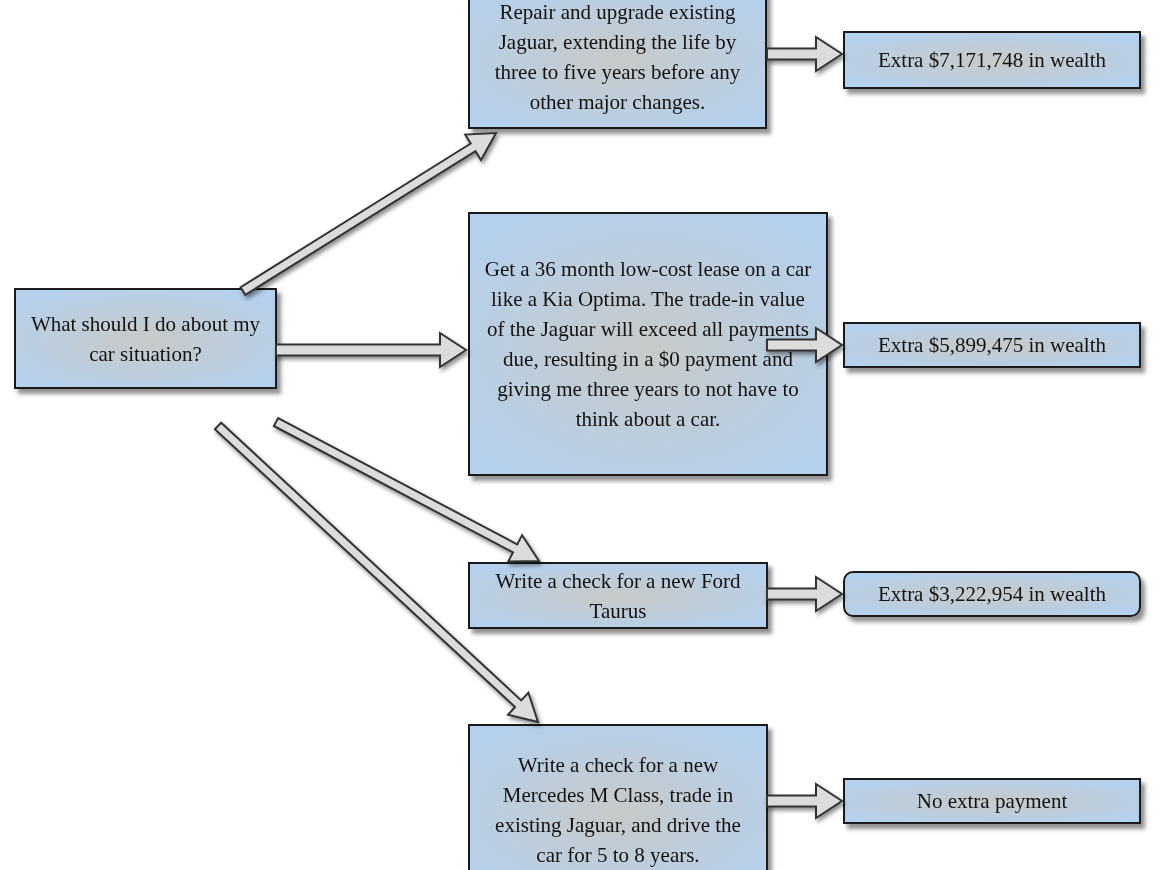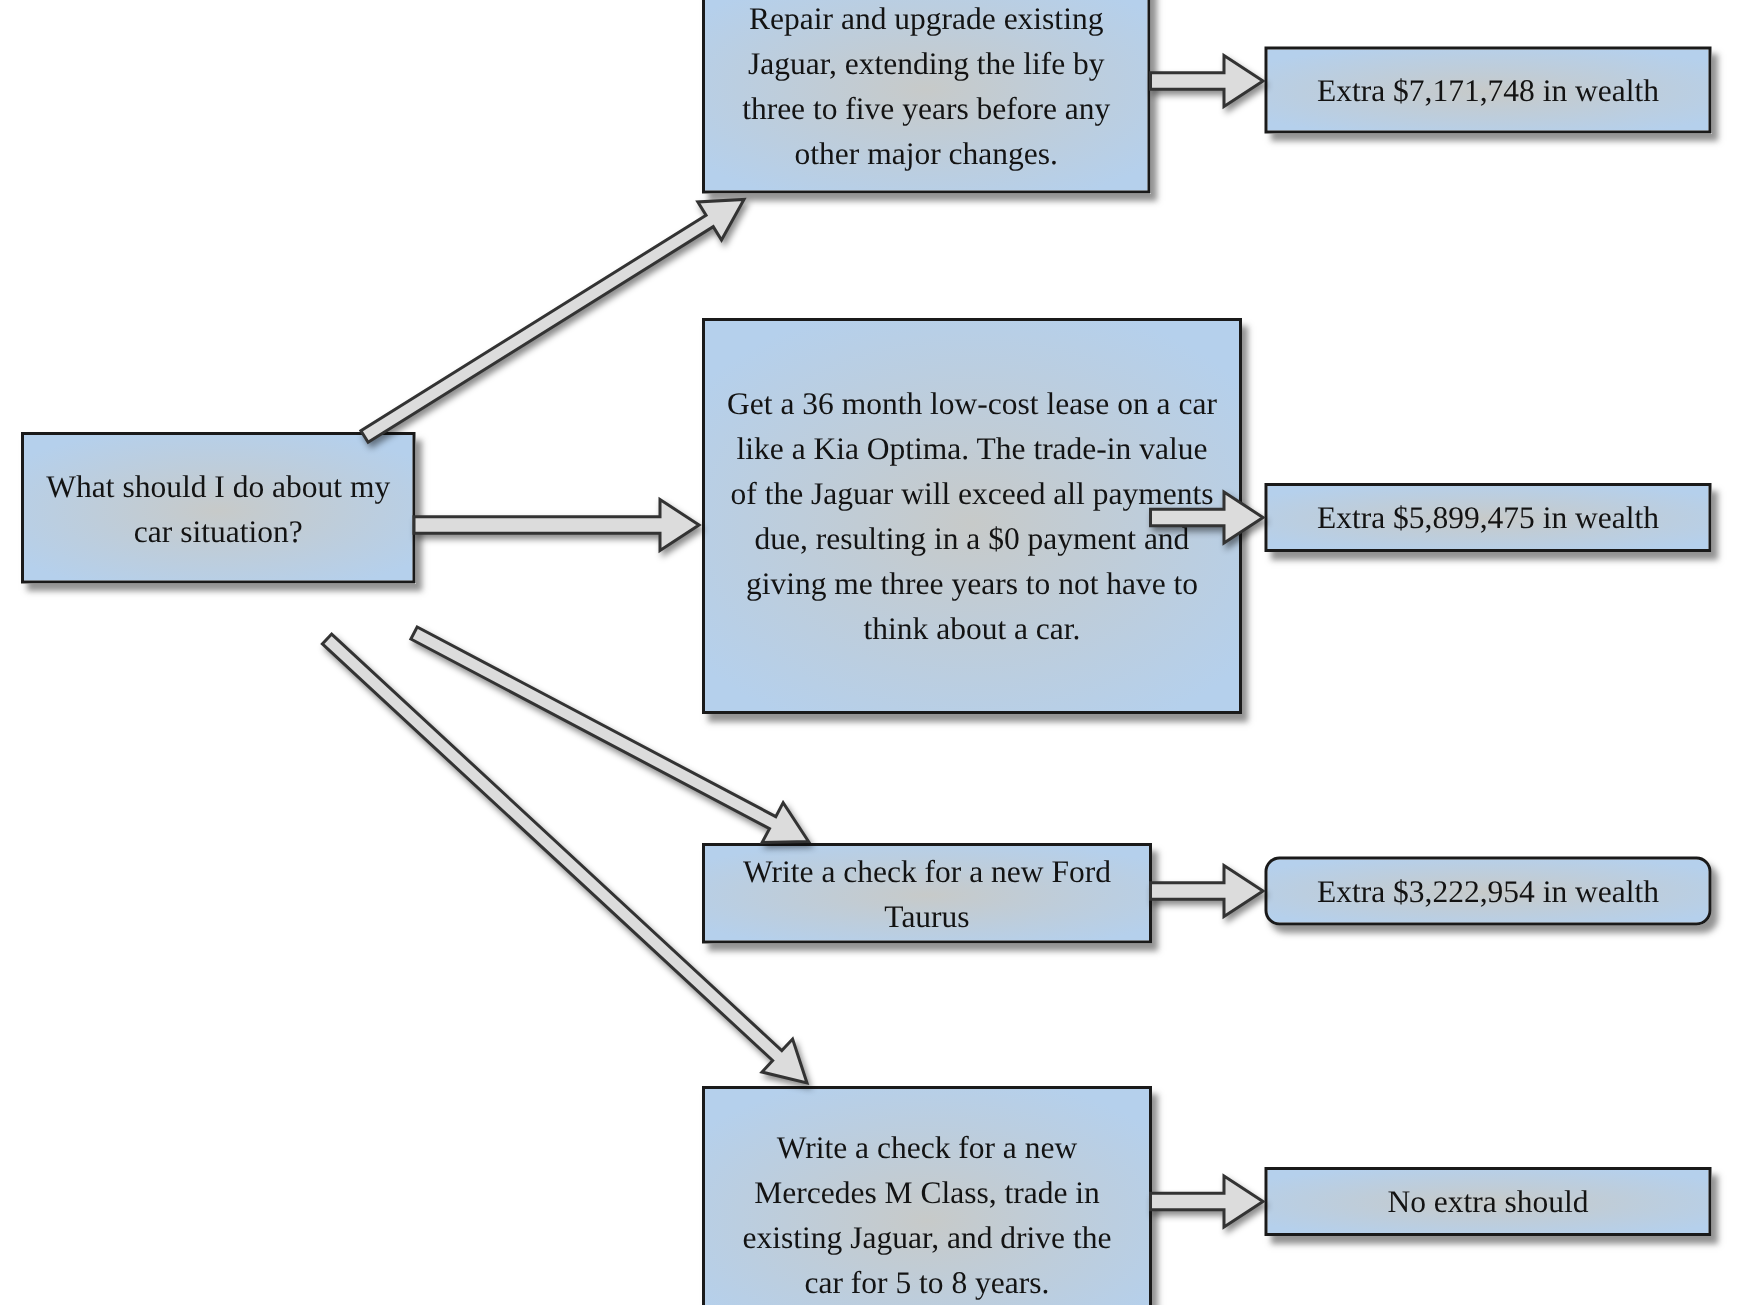--- a/index.html
+++ b/index.html
@@ -61,21 +61,21 @@
 
   <div class="node" style="left:843px;top:322px;width:298px;height:46px;">
     <span class="node-text">Extra $5,899,475 in wealth</span>
   </div>
 
   <div class="node" style="left:843px;top:571px;width:298px;height:46px;border-radius:10px;">
     <span class="node-text">Extra $3,222,954 in wealth</span>
   </div>
 
   <div class="node" style="left:843px;top:778px;width:298px;height:46px;">
-    <span class="node-text">No extra should</span>
+    <span class="node-text">No extra payment</span>
   </div>
 
   <svg class="connectors" viewBox="0 0 1160 870">
       <polygon points="245.4,294.8 475.5,151.1 481,160 496,133 465.2,134.6 470.7,143.5 240.6,287.2" fill="#dcdcdc" stroke="#333333"></polygon>
       <polygon points="276,355.5 440,355.5 440,367 466,350 440,333 440,344.5 276,344.5" fill="#dcdcdc" stroke="#333333"></polygon>
       <polygon points="273.9,426 513,552.4 508.1,561.6 539,561 522.1,535.1 517.2,544.4 278.1,418" fill="#dcdcdc" stroke="#333333"></polygon>
       <polygon points="214.9,429.3 515.1,707 508,714.7 538,722 528.4,692.7 521.2,700.4 221.1,422.7" fill="#dcdcdc" stroke="#333333"></polygon>
       <polygon points="767,59.5 816,59.5 816,71 842,54 816,37 816,48.5 767,48.5" fill="#dcdcdc" stroke="#333333"></polygon>
       <polygon points="767,350.5 816,350.5 816,362 842,345 816,328 816,339.5 767,339.5" fill="#dcdcdc" stroke="#333333"></polygon>
       <polygon points="767,599.5 816,599.5 816,611 842,594 816,577 816,588.5 767,588.5" fill="#dcdcdc" stroke="#333333"></polygon>

